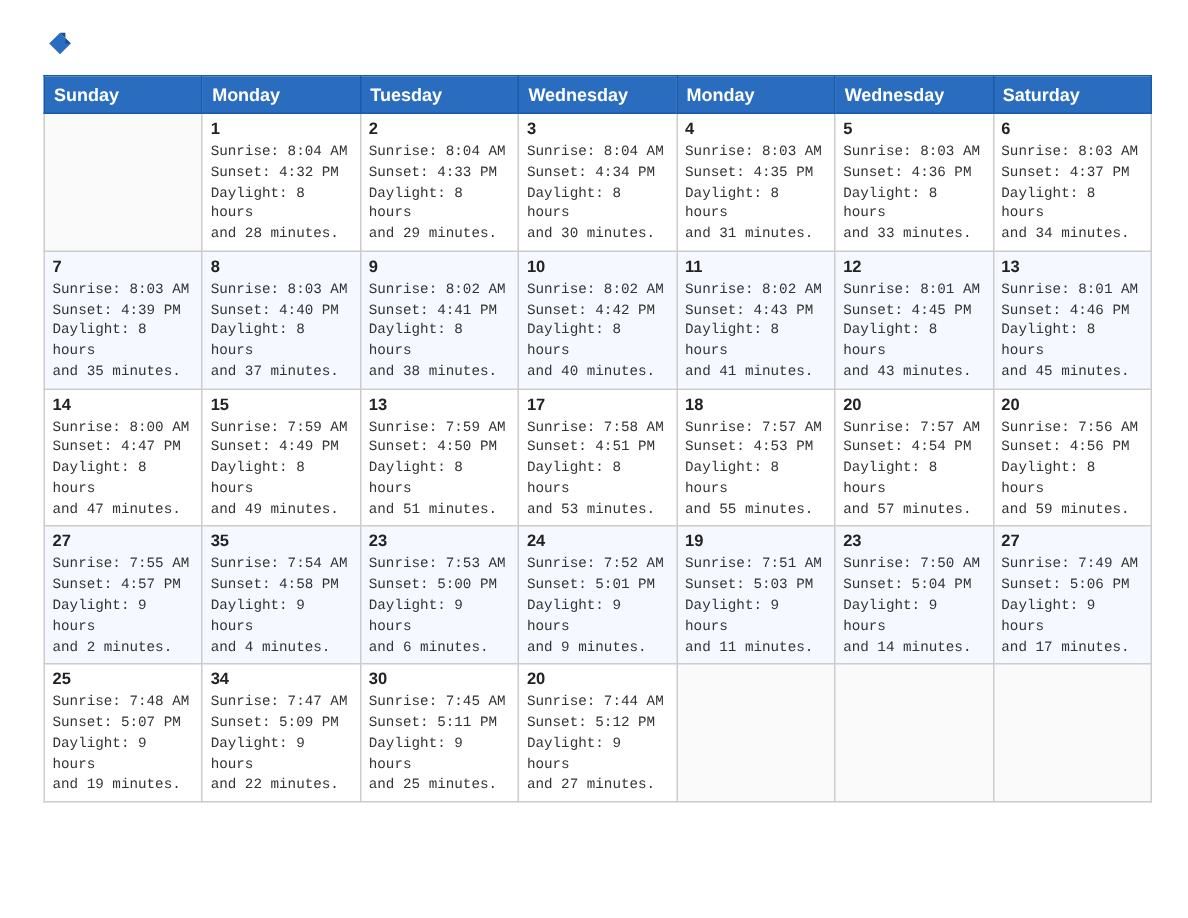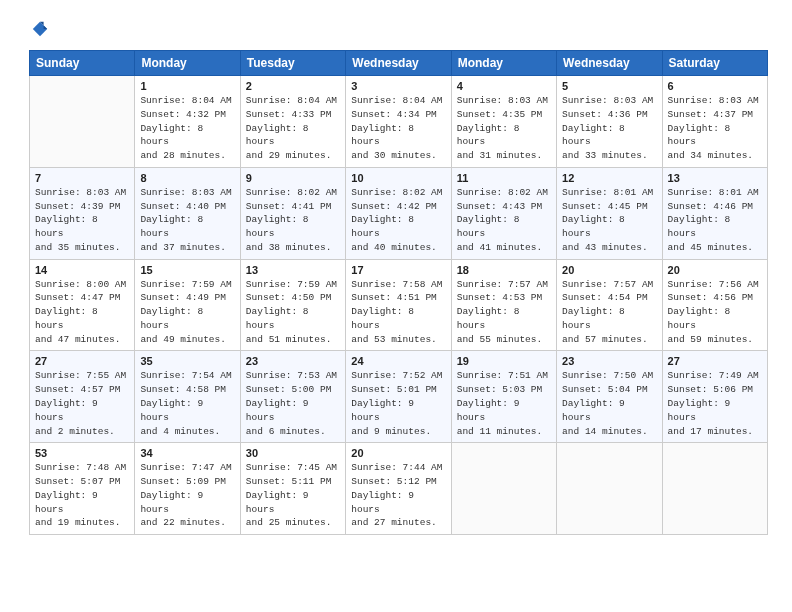--- a/index.html
+++ b/index.html
@@ -251,21 +251,21 @@
             <div class="day-number">23</div>
             <div class="day-info">Sunrise: 7:50 AM<br>Sunset: 5:04 PM<br>Daylight: 9 hours<br>and 14 minutes.</div>
           </td>
           <td>
             <div class="day-number">27</div>
             <div class="day-info">Sunrise: 7:49 AM<br>Sunset: 5:06 PM<br>Daylight: 9 hours<br>and 17 minutes.</div>
           </td>
         </tr>
         <tr>
           <td>
-            <div class="day-number">53</div>
+            <div class="day-number">25</div>
             <div class="day-info">Sunrise: 7:48 AM<br>Sunset: 5:07 PM<br>Daylight: 9 hours<br>and 19 minutes.</div>
           </td>
           <td>
             <div class="day-number">34</div>
             <div class="day-info">Sunrise: 7:47 AM<br>Sunset: 5:09 PM<br>Daylight: 9 hours<br>and 22 minutes.</div>
           </td>
           <td>
             <div class="day-number">30</div>
             <div class="day-info">Sunrise: 7:45 AM<br>Sunset: 5:11 PM<br>Daylight: 9 hours<br>and 25 minutes.</div>
           </td>

